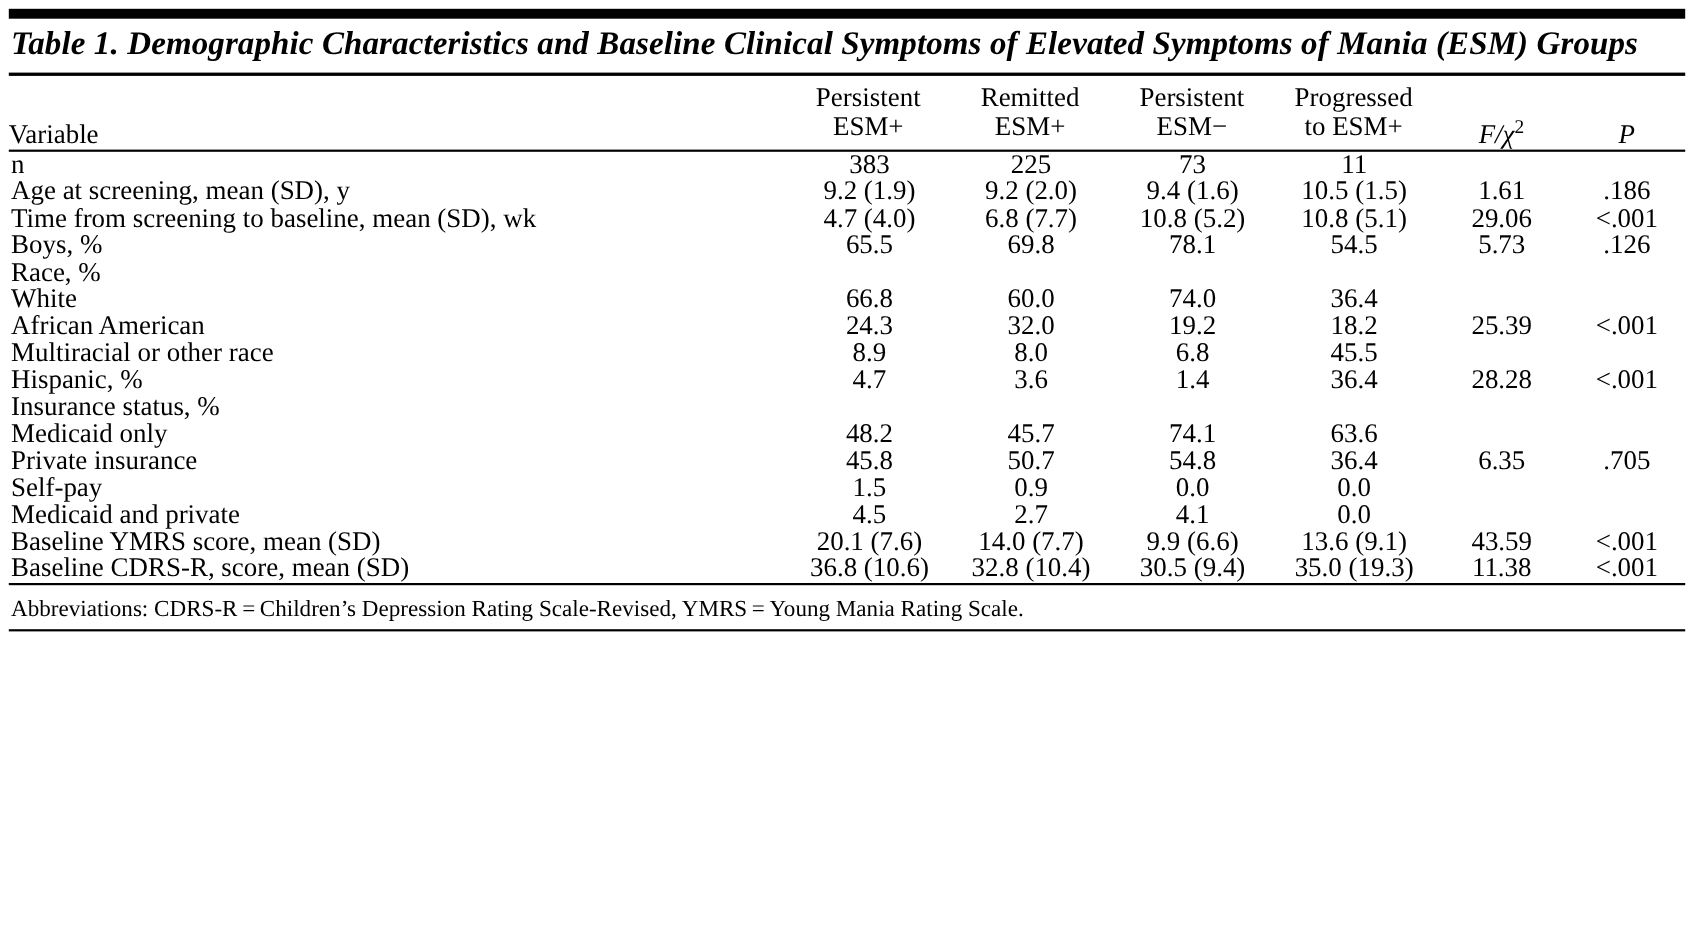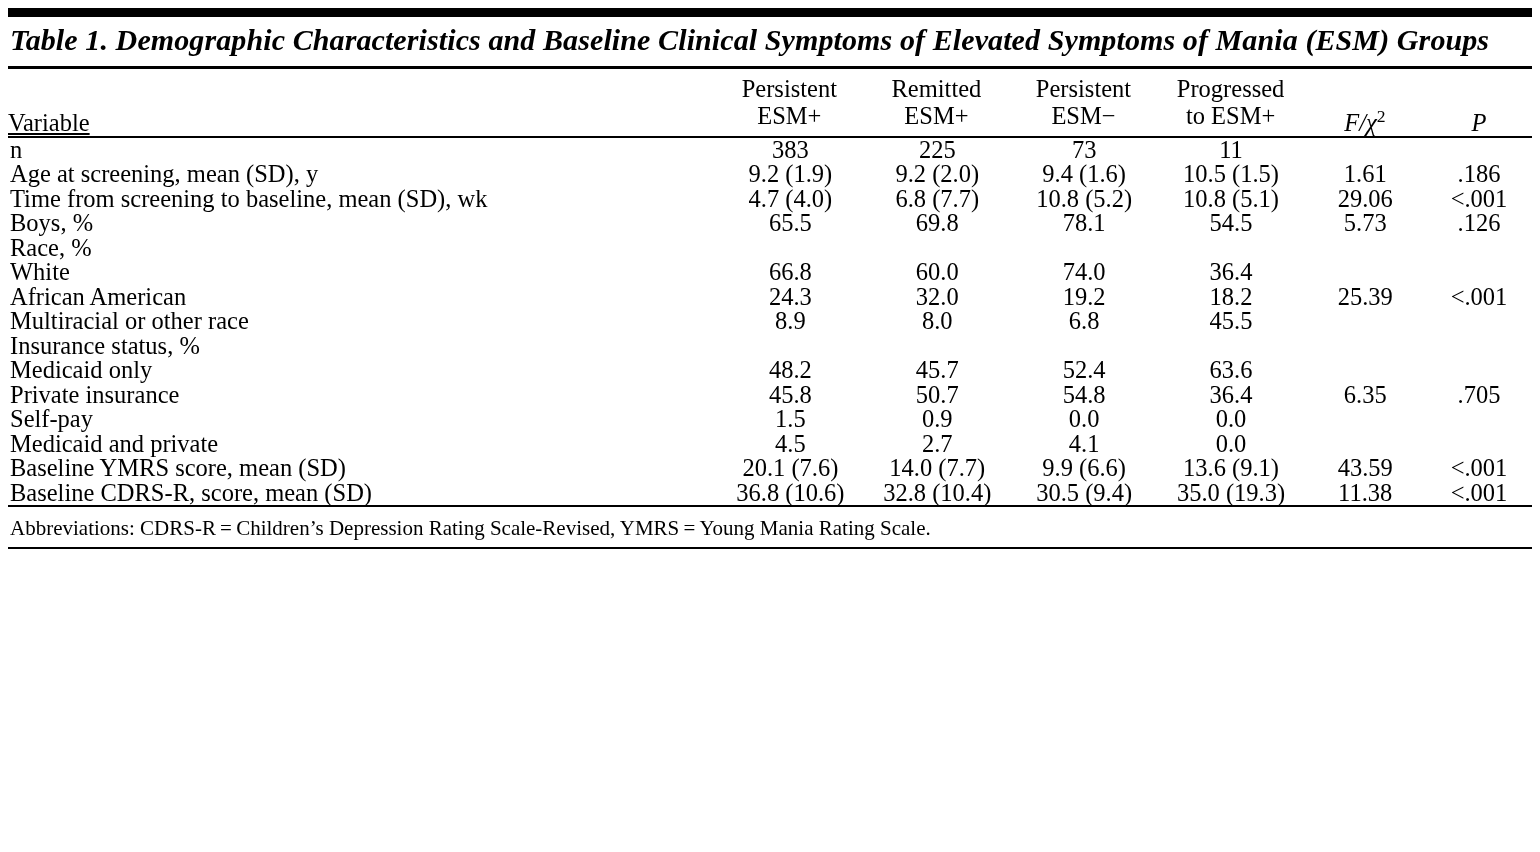--- a/index.html
+++ b/index.html
@@ -57,21 +57,21 @@
   .col-g     { width: 133px; text-align: center; }
   .col-f     { width: 110px; text-align: center; }
   .col-p     { width: 96px;  text-align: center; }
 
   thead td {
     text-align: center;
     padding-bottom: 2px;
   }
   .hdr-line1 { display: block; padding-top: 8px; }
   .hdr-line2 { display: block; padding-top: 3px; padding-bottom: 7px;}
-  .hdr-var { text-align: left; vertical-align: bottom; padding-left: 2px; text-decoration: underline; }
+  .hdr-var { text-align: left; vertical-align: bottom; padding-left: 2px; }
   .hdr-stat { vertical-align: bottom; font-style: italic; padding-bottom: 7px; }
   .hdr-stat .up { font-style: normal; }
 
   tbody td {
     padding-top: 5.5px;
     padding-bottom: 5.5px;
   }
   tbody td.col-var { padding-left: 2px; }
   .indent { padding-left: 44px; }
 
@@ -188,33 +188,42 @@
       <tr>
           <td class="col-var indent">Multiracial or other race</td>
           <td class="col-g">8.9</td>
           <td class="col-g">8.0</td>
           <td class="col-g">6.8</td>
           <td class="col-g">45.5</td>
           <td class="col-f"></td>
           <td class="col-p"></td>
         </tr>
       <tr>
+          <td class="col-var">Hispanic, %</td>
+          <td class="col-g">4.7</td>
+          <td class="col-g">3.6</td>
+          <td class="col-g">1.4</td>
+          <td class="col-g">36.4</td>
+          <td class="col-f">28.28</td>
+          <td class="col-p">&lt;.001</td>
+        </tr>
+      <tr>
           <td class="col-var">Insurance status, %</td>
           <td class="col-g"></td>
           <td class="col-g"></td>
           <td class="col-g"></td>
           <td class="col-g"></td>
           <td class="col-f"></td>
           <td class="col-p"></td>
         </tr>
       <tr>
           <td class="col-var indent">Medicaid only</td>
           <td class="col-g">48.2</td>
           <td class="col-g">45.7</td>
-          <td class="col-g">52.4</td>
+          <td class="col-g">74.1</td>
           <td class="col-g">63.6</td>
           <td class="col-f"></td>
           <td class="col-p"></td>
         </tr>
       <tr>
           <td class="col-var indent">Private insurance</td>
           <td class="col-g">45.8</td>
           <td class="col-g">50.7</td>
           <td class="col-g">54.8</td>
           <td class="col-g">36.4</td>

